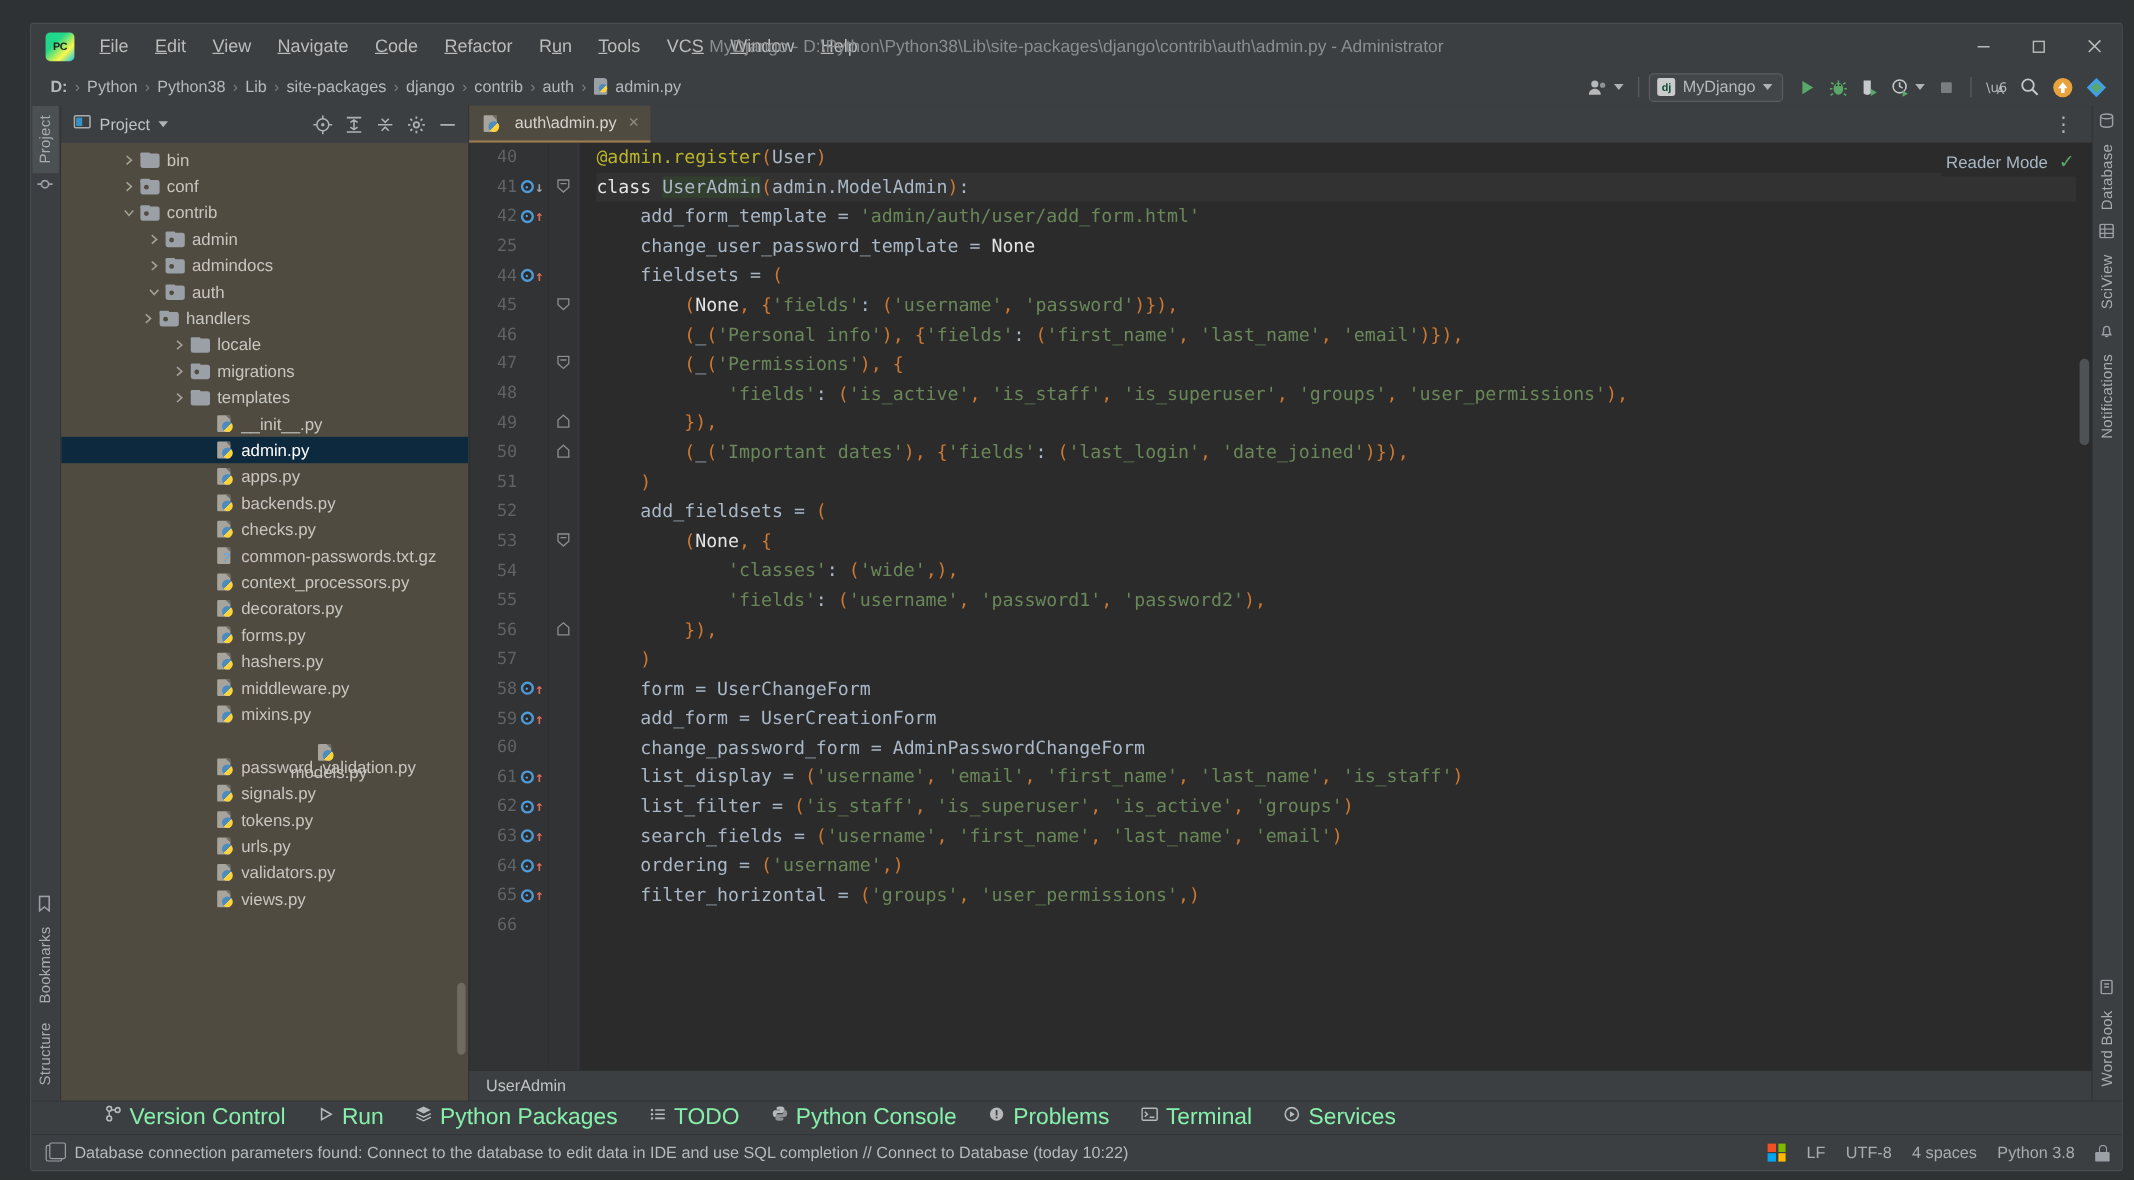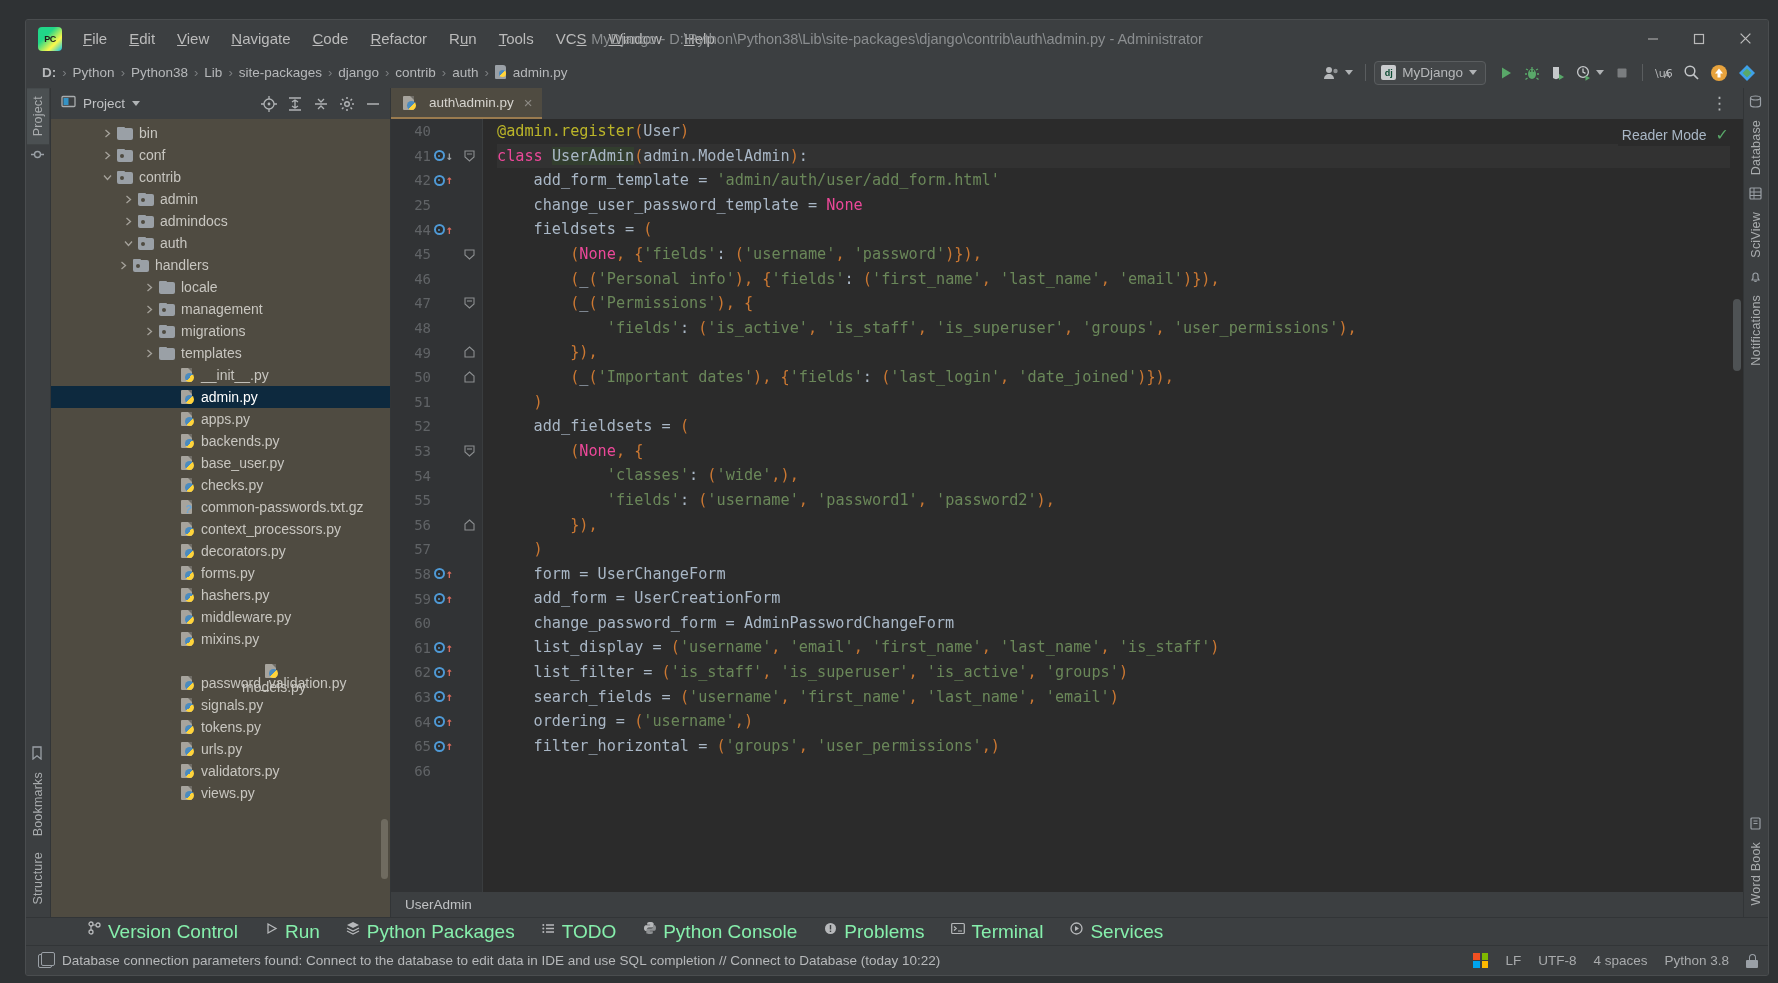--- a/index.html
+++ b/index.html
@@ -220,21 +220,21 @@
   .code{
     flex:1;overflow:hidden;position:relative;
     font-family:"DejaVu Sans Mono", monospace;
     font-size:15.2px;
     padding-left:14px;
     white-space:pre;
     background:#2b2b2b;
   }
   .cline{height:24.6px;line-height:24.6px;color:#a9b7c6;}
   .cline.hl{background:#323232;}
-  .k{color:#ec4899;}
+  .k{color:#e5e5e5;}
   .s{color:#6a8759;}
   .cls{color:#a9b7c6;background:#323e2e;}
   .dec{color:#bbb529;}
   .readermode{
     position:absolute;right:10px;top:4px;
     display:flex;align-items:center;gap:9px;z-index:5;
     background:#2b2b2b;padding:2px 4px;
   }
   .readermode .rl{color:#a9b7c6;font-size:14px;}
   .check{color:#59a869;font-size:16px;}
@@ -601,41 +601,28 @@
               <span class="arrow">
                 <svg width="9" height="9" viewBox="0 0 9 9">
                   <path d="M2.5 1l4 3.5-4 3.5" fill="none" stroke="currentColor" stroke-width="1.3"></path>
                 </svg>
               </span>
               <span class="folder pkg">
                 <i class="fb"></i>
                 <i class="ft"></i>
                 <i class="dot"></i>
               </span>
-              <span>management</span>
+              <span>migrations</span>
             </div>
             <div class="node" style="padding-left: 92px;">
               <span class="arrow">
                 <svg width="9" height="9" viewBox="0 0 9 9">
                   <path d="M2.5 1l4 3.5-4 3.5" fill="none" stroke="currentColor" stroke-width="1.3"></path>
                 </svg>
               </span>
-              <span class="folder pkg">
-                <i class="fb"></i>
-                <i class="ft"></i>
-                <i class="dot"></i>
-              </span>
-              <span>migrations</span>
-            </div>
-            <div class="node" style="padding-left: 92px;">
-              <span class="arrow">
-                <svg width="9" height="9" viewBox="0 0 9 9">
-                  <path d="M2.5 1l4 3.5-4 3.5" fill="none" stroke="currentColor" stroke-width="1.3"></path>
-                </svg>
-              </span>
               <span class="folder">
                 <i class="fb"></i>
                 <i class="ft"></i>
               </span>
               <span>templates</span>
             </div>
             <div class="node" style="padding-left: 113px;">
               <span class="arrow none"></span>
               <span class="pyfile">
                 <i class="pg"></i>
@@ -659,28 +646,20 @@
               </span>
               <span>apps.py</span>
             </div>
             <div class="node" style="padding-left: 113px;">
               <span class="arrow none"></span>
               <span class="pyfile">
                 <i class="pg"></i>
                 <i class="pb"></i>
               </span>
               <span>backends.py</span>
-            </div>
-            <div class="node" style="padding-left: 113px;">
-              <span class="arrow none"></span>
-              <span class="pyfile">
-                <i class="pg"></i>
-                <i class="pb"></i>
-              </span>
-              <span>base_user.py</span>
             </div>
             <div class="node" style="padding-left: 113px;">
               <span class="arrow none"></span>
               <span class="pyfile">
                 <i class="pg"></i>
                 <i class="pb"></i>
               </span>
               <span>checks.py</span>
             </div>
             <div class="node" style="padding-left: 113px;">

